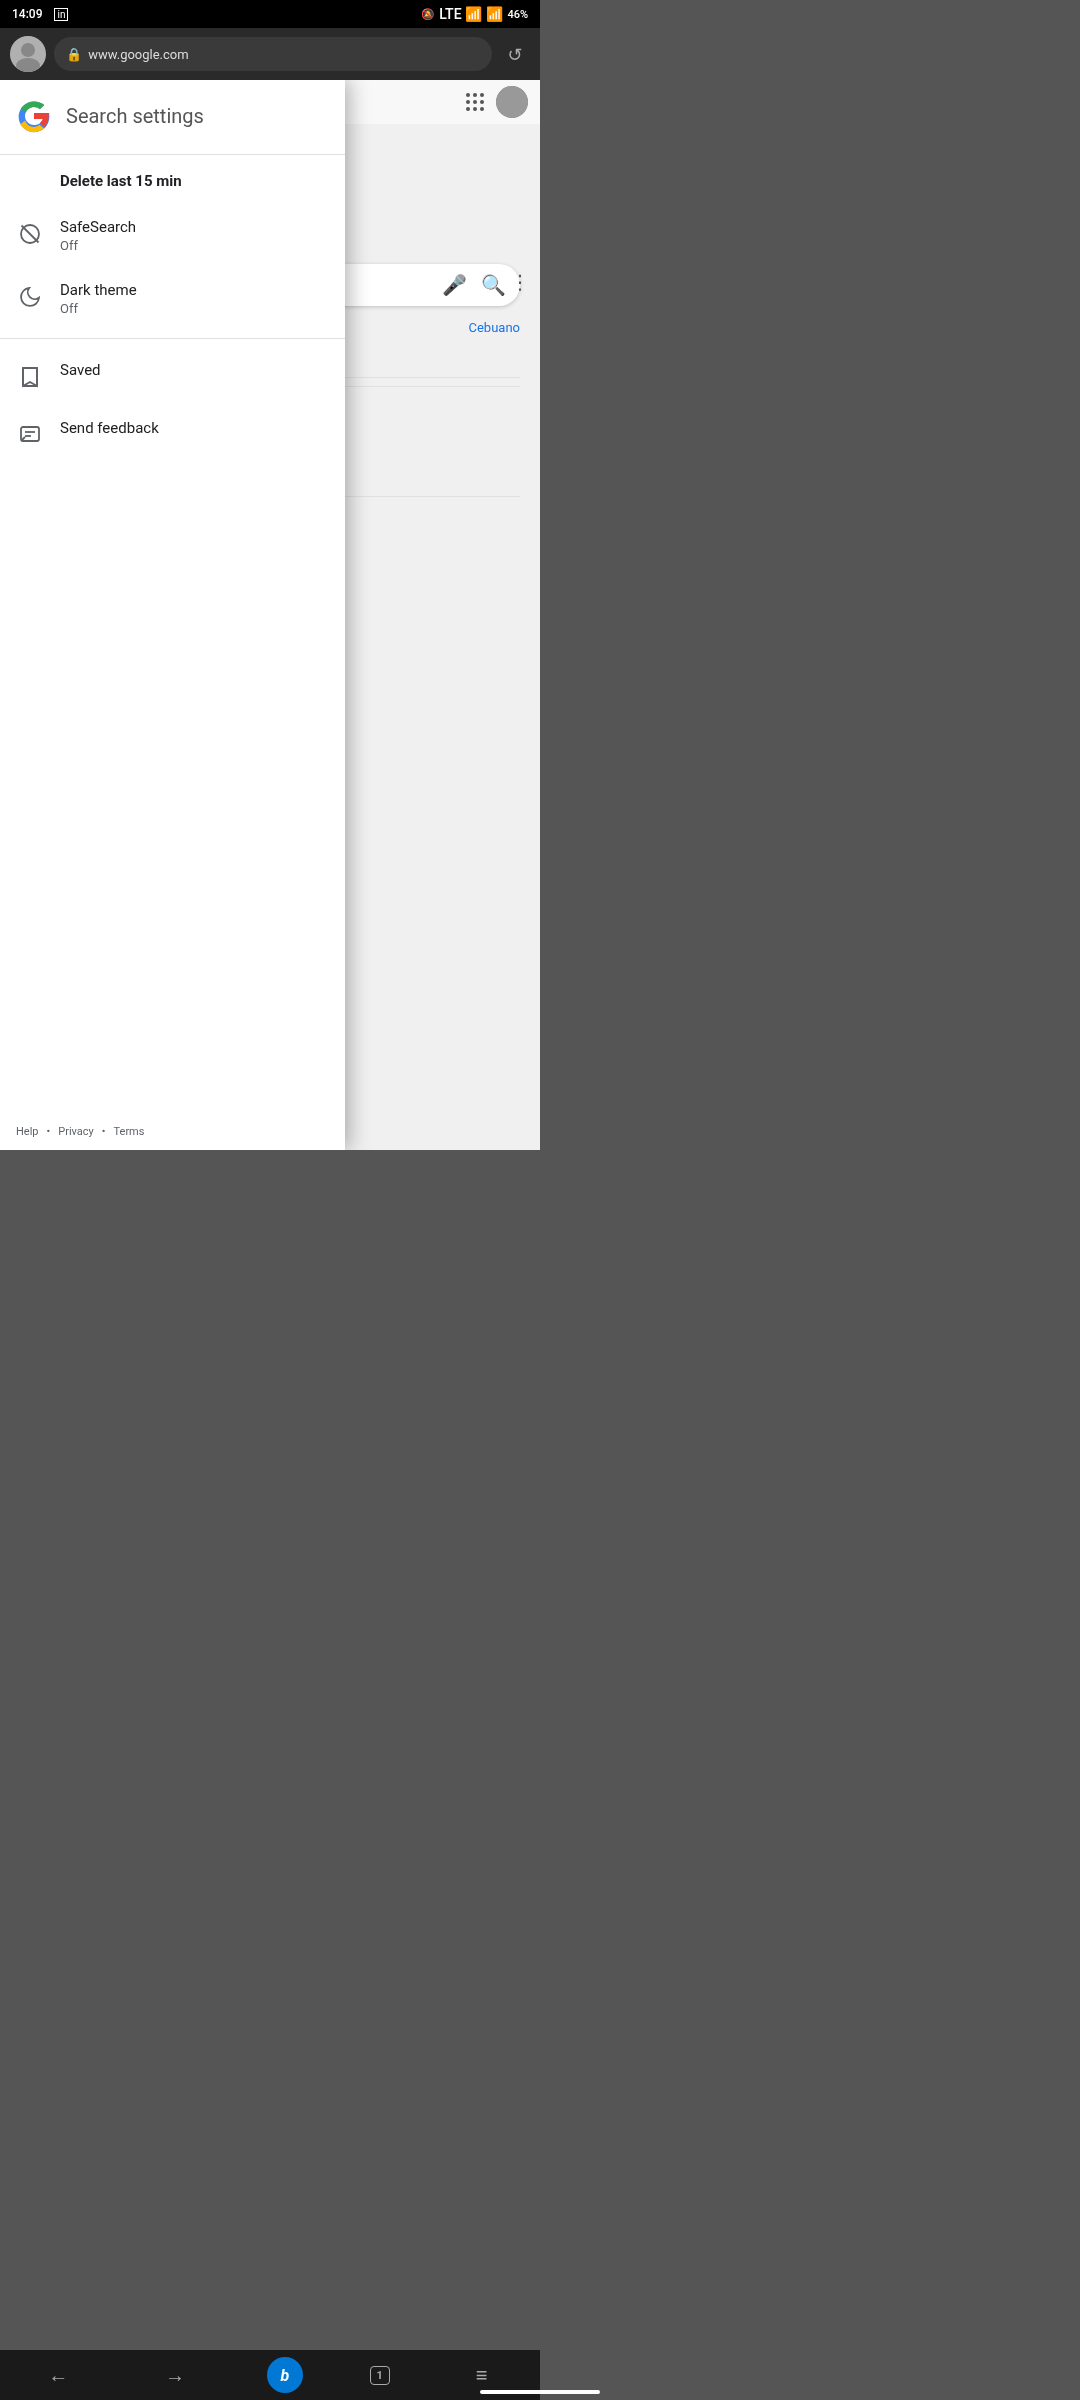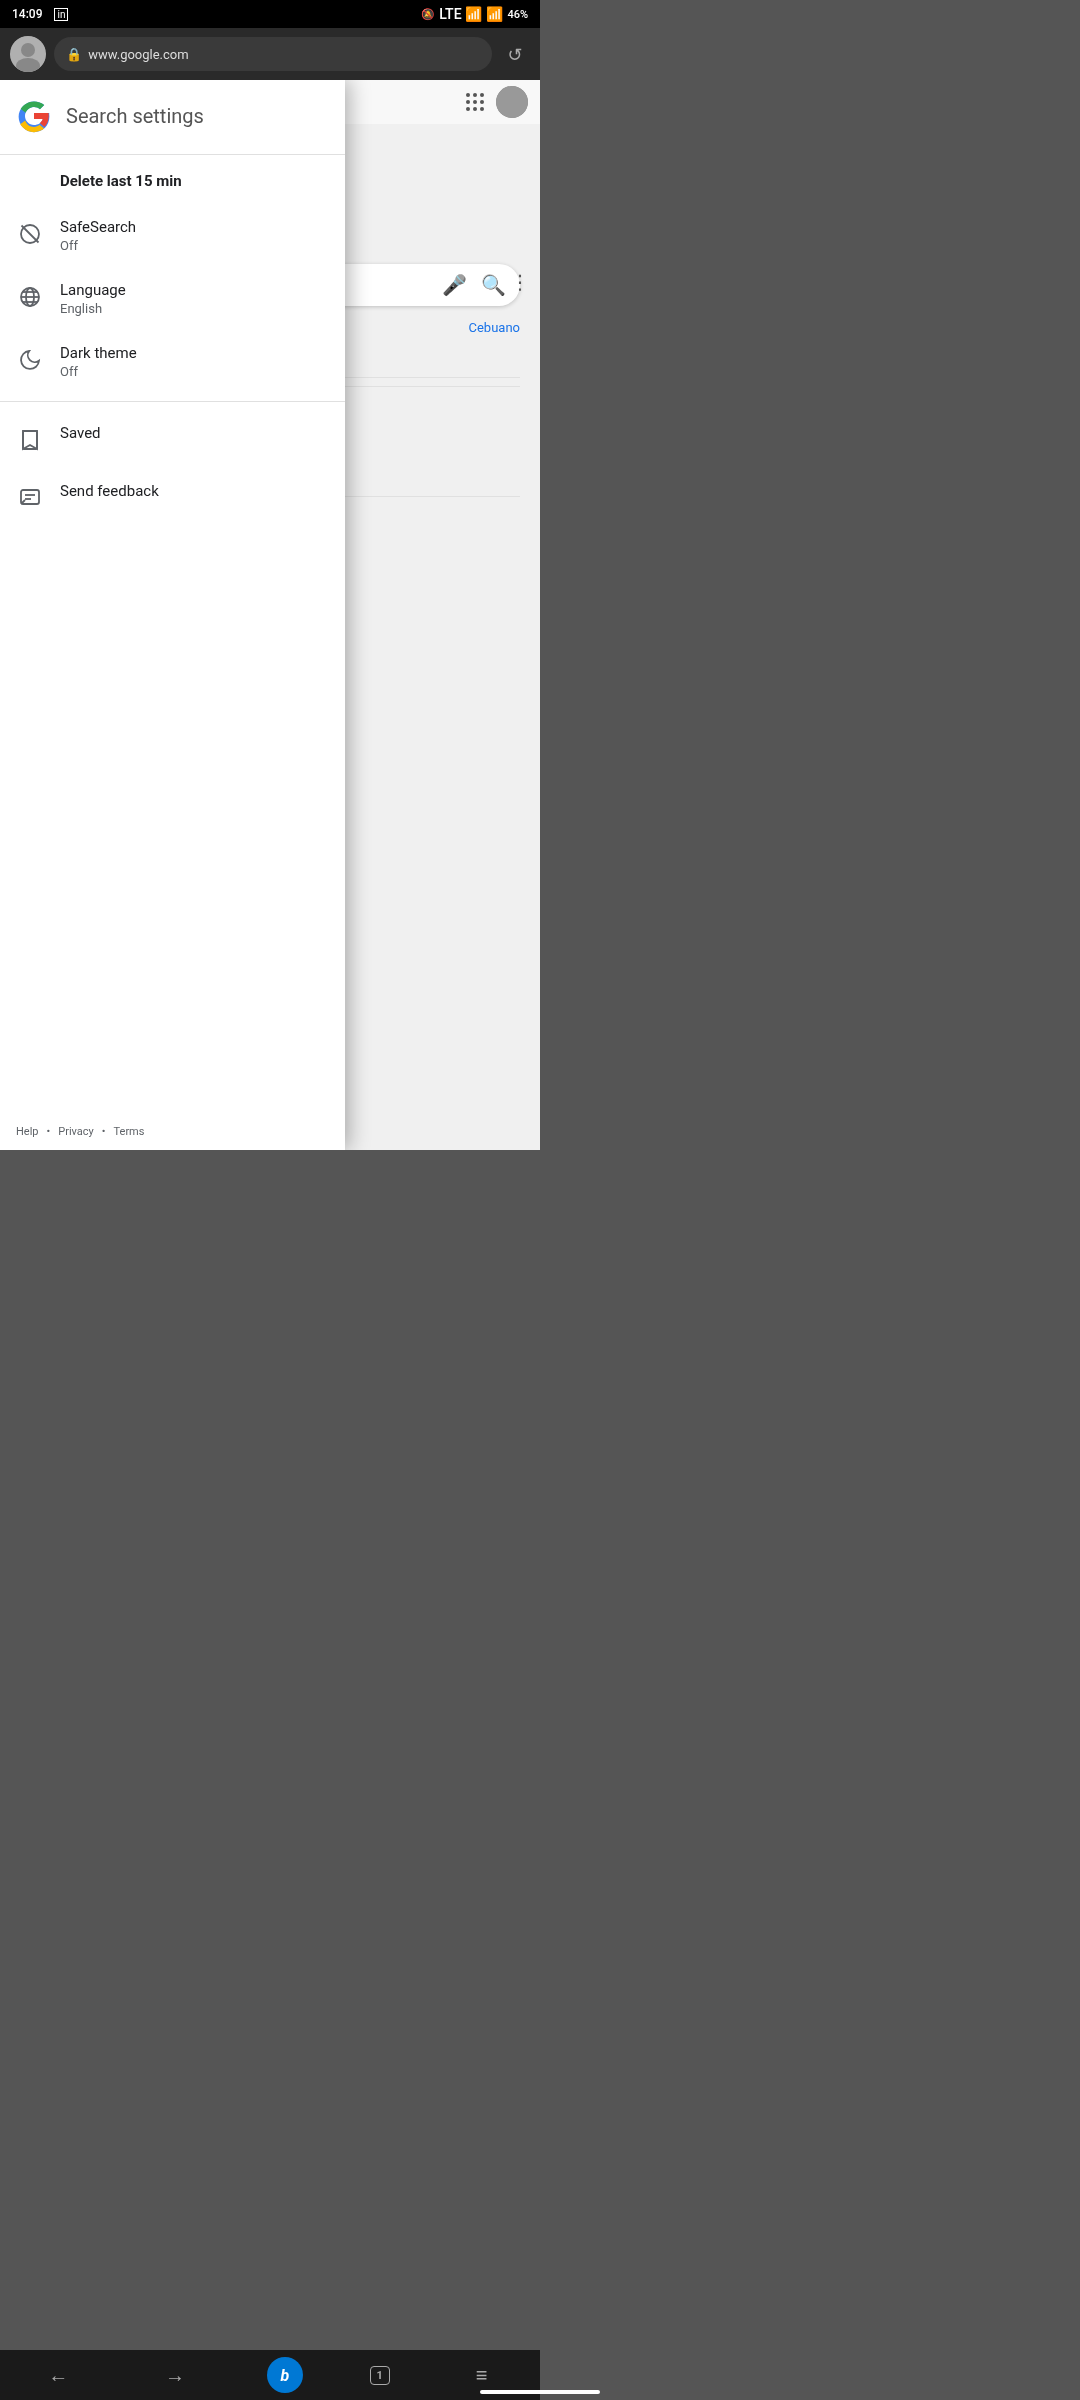--- a/index.html
+++ b/index.html
@@ -392,35 +392,20 @@
           <circle cx="12" cy="12" r="9"></circle>
           <line x1="3.5" y1="3.5" x2="20.5" y2="20.5"></line>
         </svg>
       </div>
       <div class="menu-text">
         <span class="menu-label">SafeSearch</span>
         <span class="menu-sublabel">Off</span>
       </div>
     </div>
 
-    <div class="menu-item">
-      <div class="menu-icon">
-        <svg viewBox="0 0 24 24" fill="none" stroke="#5f6368" stroke-width="1.8">
-          <circle cx="12" cy="12" r="9"></circle>
-          <ellipse cx="12" cy="12" rx="4" ry="9"></ellipse>
-          <line x1="3" y1="12" x2="21" y2="12"></line>
-          <line x1="4" y1="7" x2="20" y2="7"></line>
-          <line x1="4" y1="17" x2="20" y2="17"></line>
-        </svg>
-      </div>
-      <div class="menu-text">
-        <span class="menu-label">Language</span>
-        <span class="menu-sublabel">English</span>
-      </div>
-    </div>
 
     <div class="menu-item">
       <div class="menu-icon">
         <svg viewBox="0 0 24 24" fill="none" stroke="#5f6368" stroke-width="1.8">
           <path d="M21 12.79A9 9 0 1 1 11.21 3 7 7 0 0 0 21 12.79z"></path>
         </svg>
       </div>
       <div class="menu-text">
         <span class="menu-label">Dark theme</span>
         <span class="menu-sublabel">Off</span>

